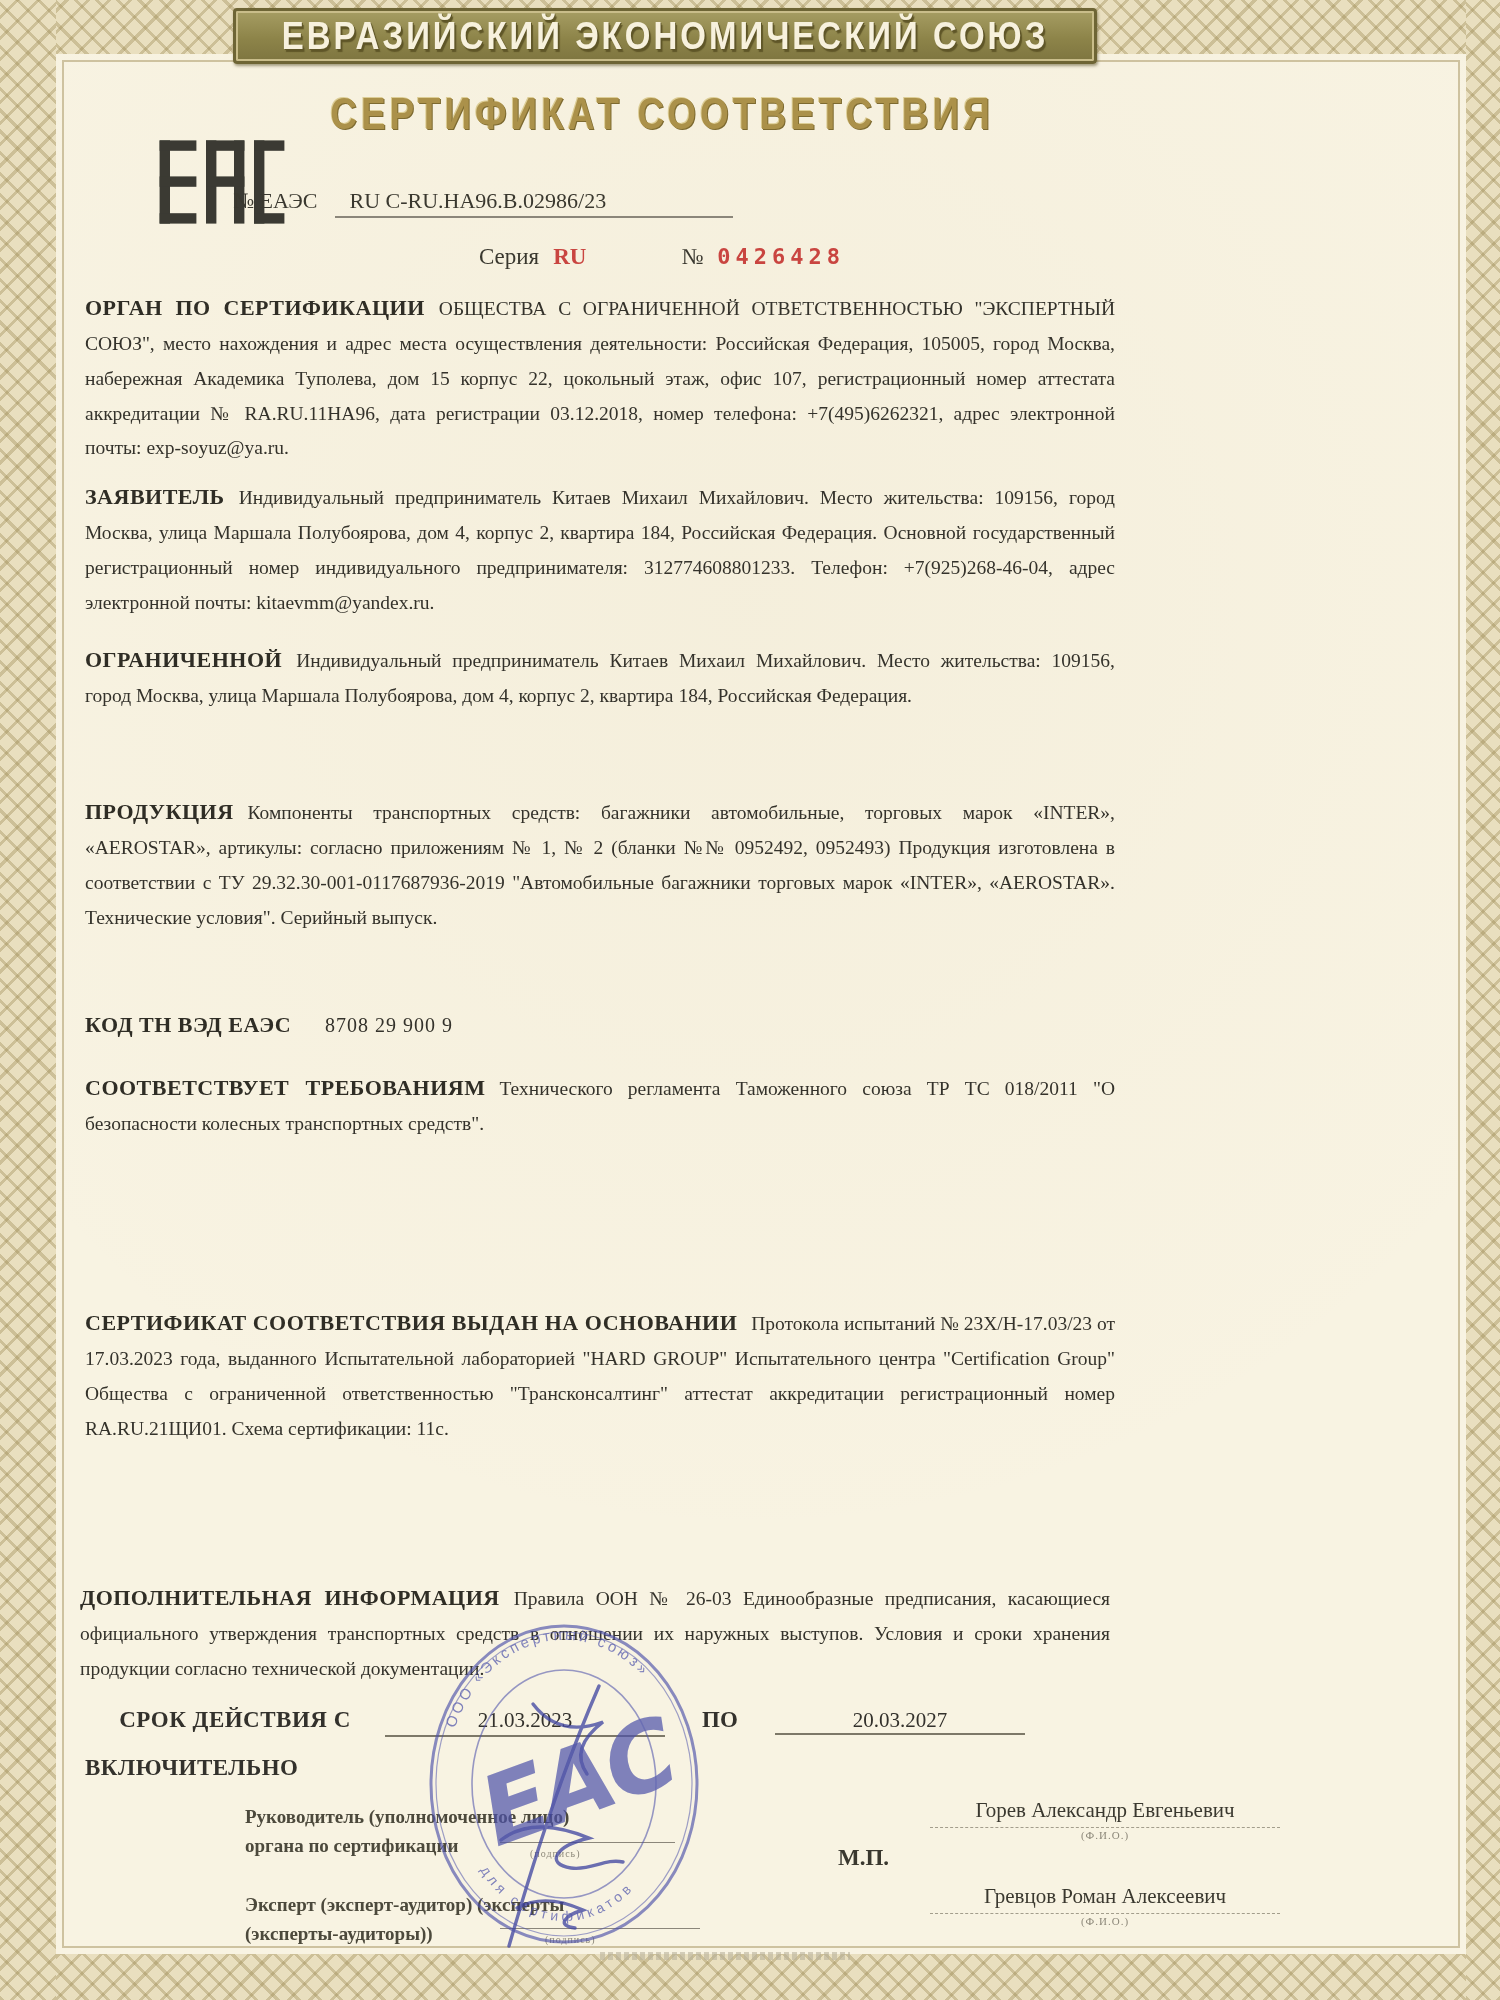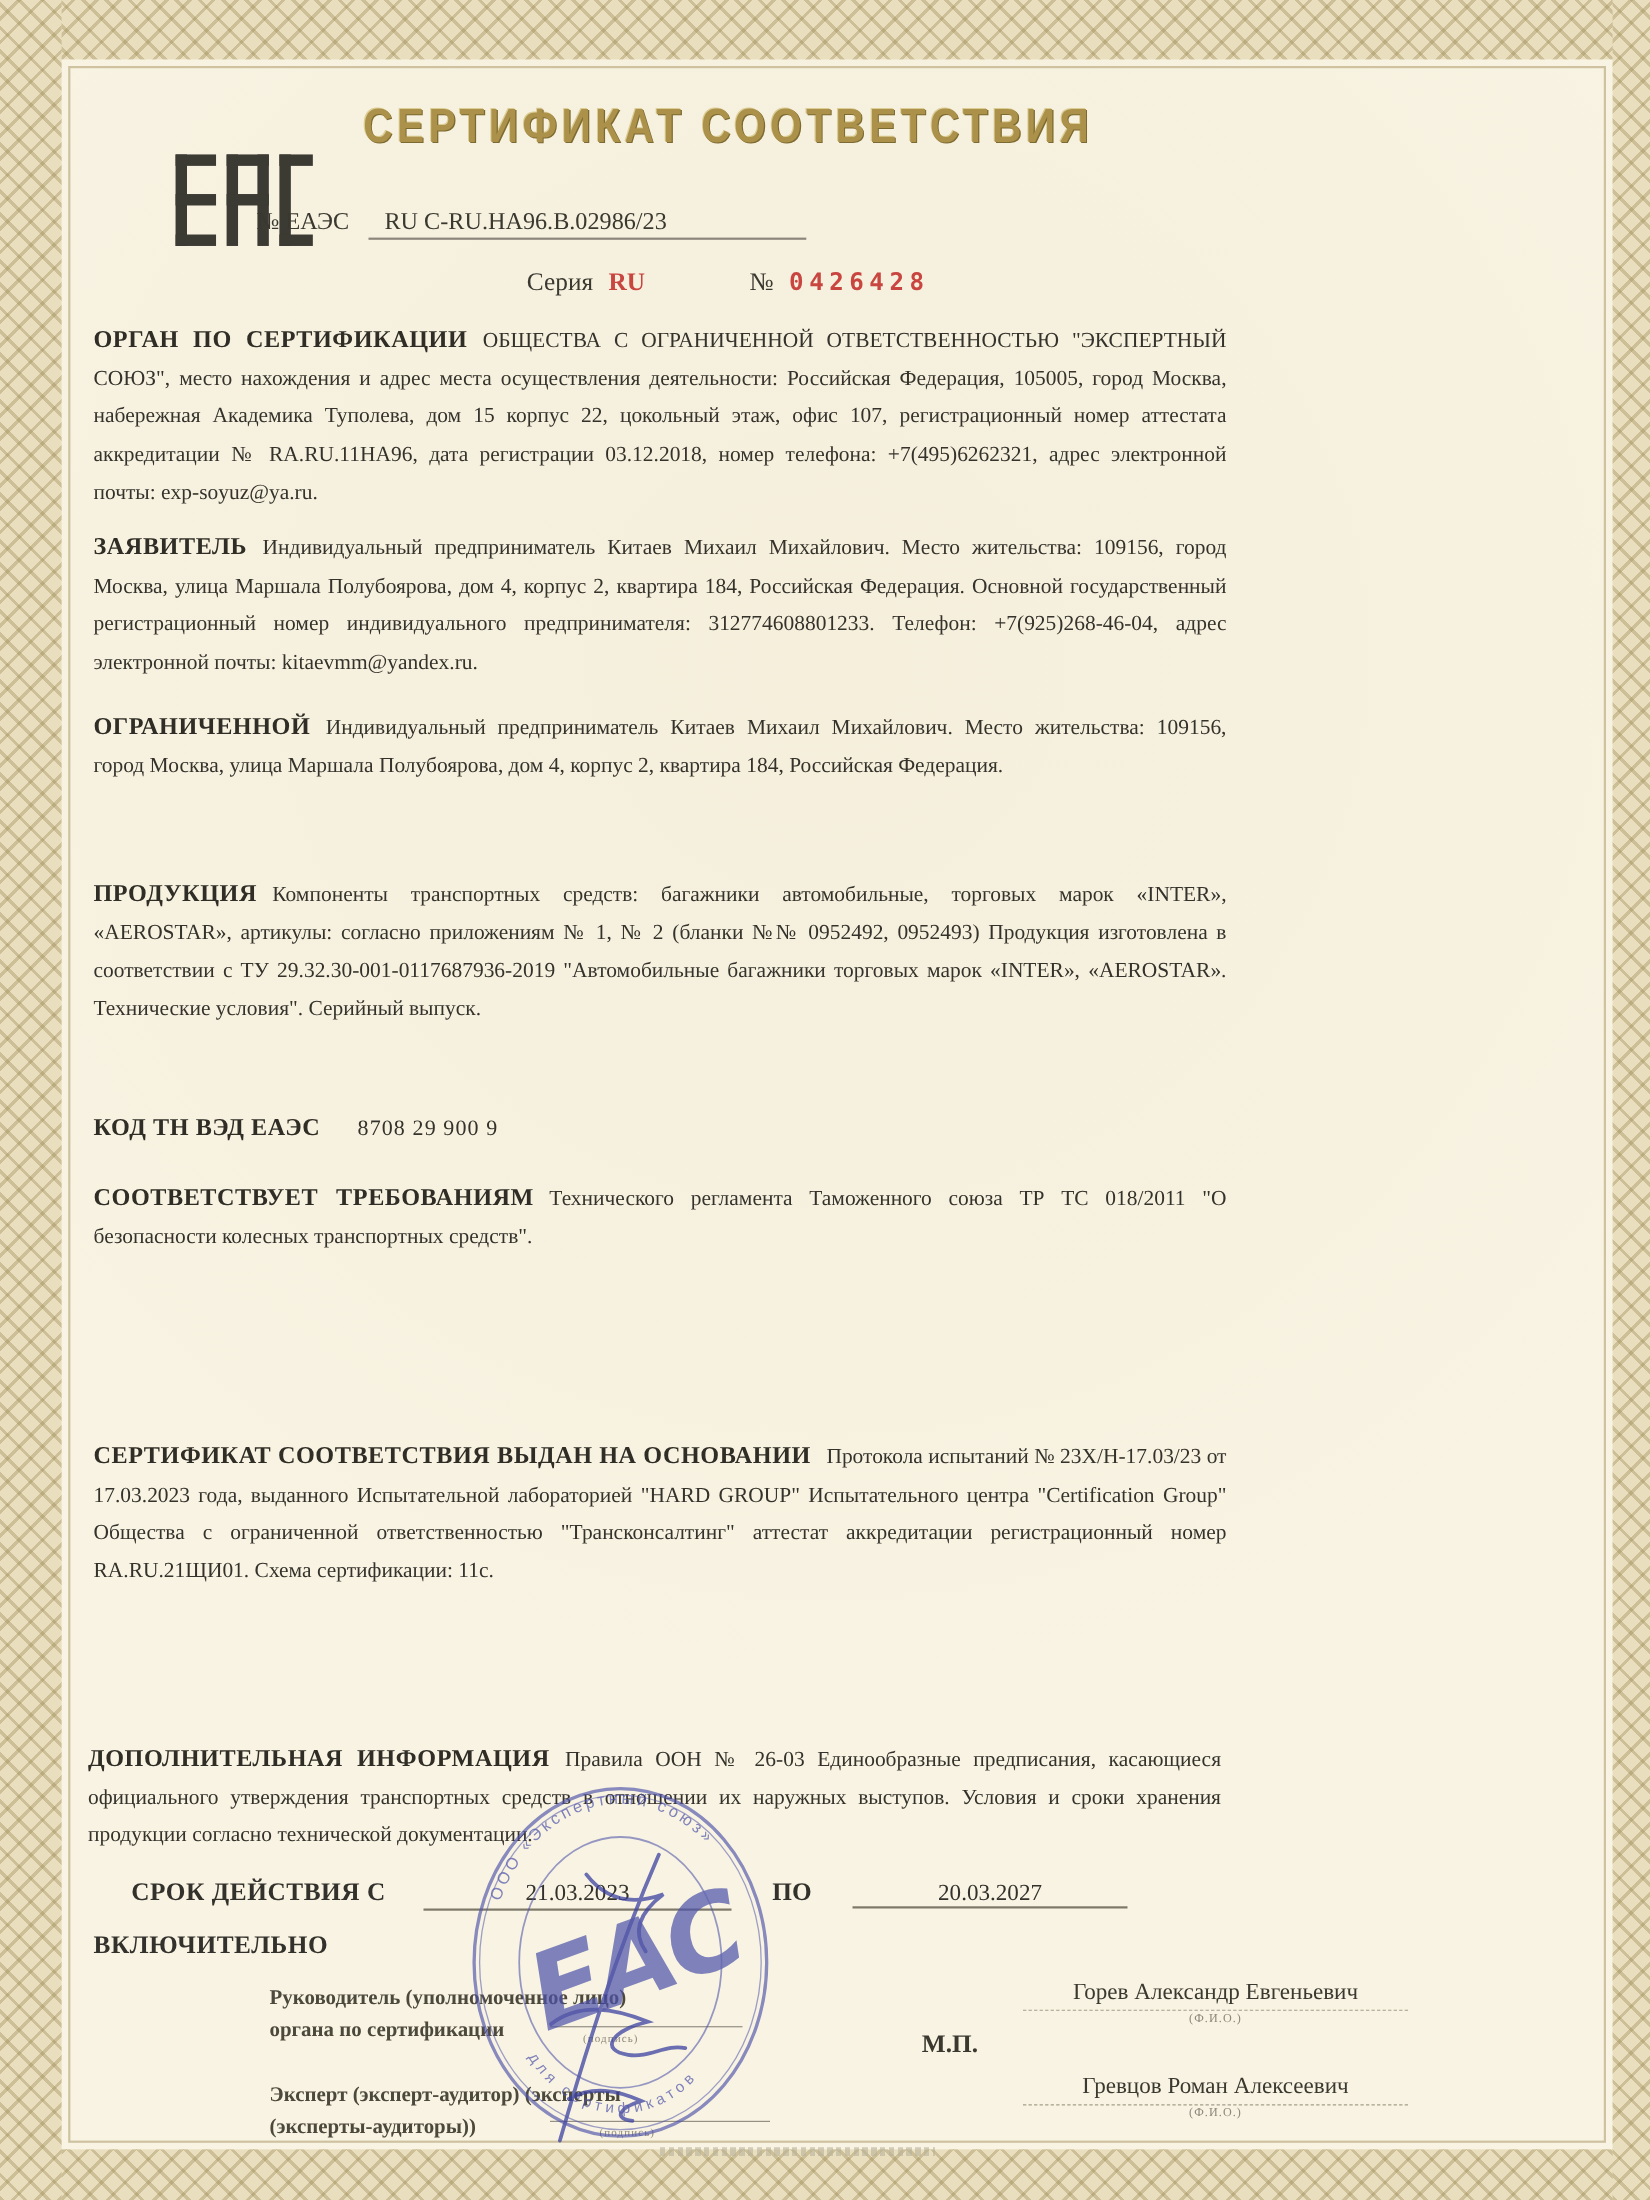--- a/index.html
+++ b/index.html
@@ -98,20 +98,23 @@
 <body>
 
 <div class="page">
 
   <div class="frame frame-top"></div>
   <div class="frame frame-bottom"></div>
   <div class="frame frame-left"></div>
   <div class="frame frame-right"></div>
   <div class="inner-line"></div>
 
+  <div class="banner">
+    <span class="banner-text">ЕВРАЗИЙСКИЙ ЭКОНОМИЧЕСКИЙ СОЮЗ</span>
+  </div>
 
   <div class="eac-logo">
     <svg viewBox="0 0 160 125" width="128" height="128" aria-hidden="true">
       <g fill="#3b3a33">
         <rect x="2" y="8" width="13" height="104"></rect>
         <rect x="2" y="8" width="46" height="13"></rect>
         <rect x="2" y="53" width="46" height="13"></rect>
         <rect x="2" y="99" width="46" height="13"></rect>
         <rect x="60" y="8" width="13" height="104"></rect>
         <rect x="95" y="8" width="13" height="104"></rect>

